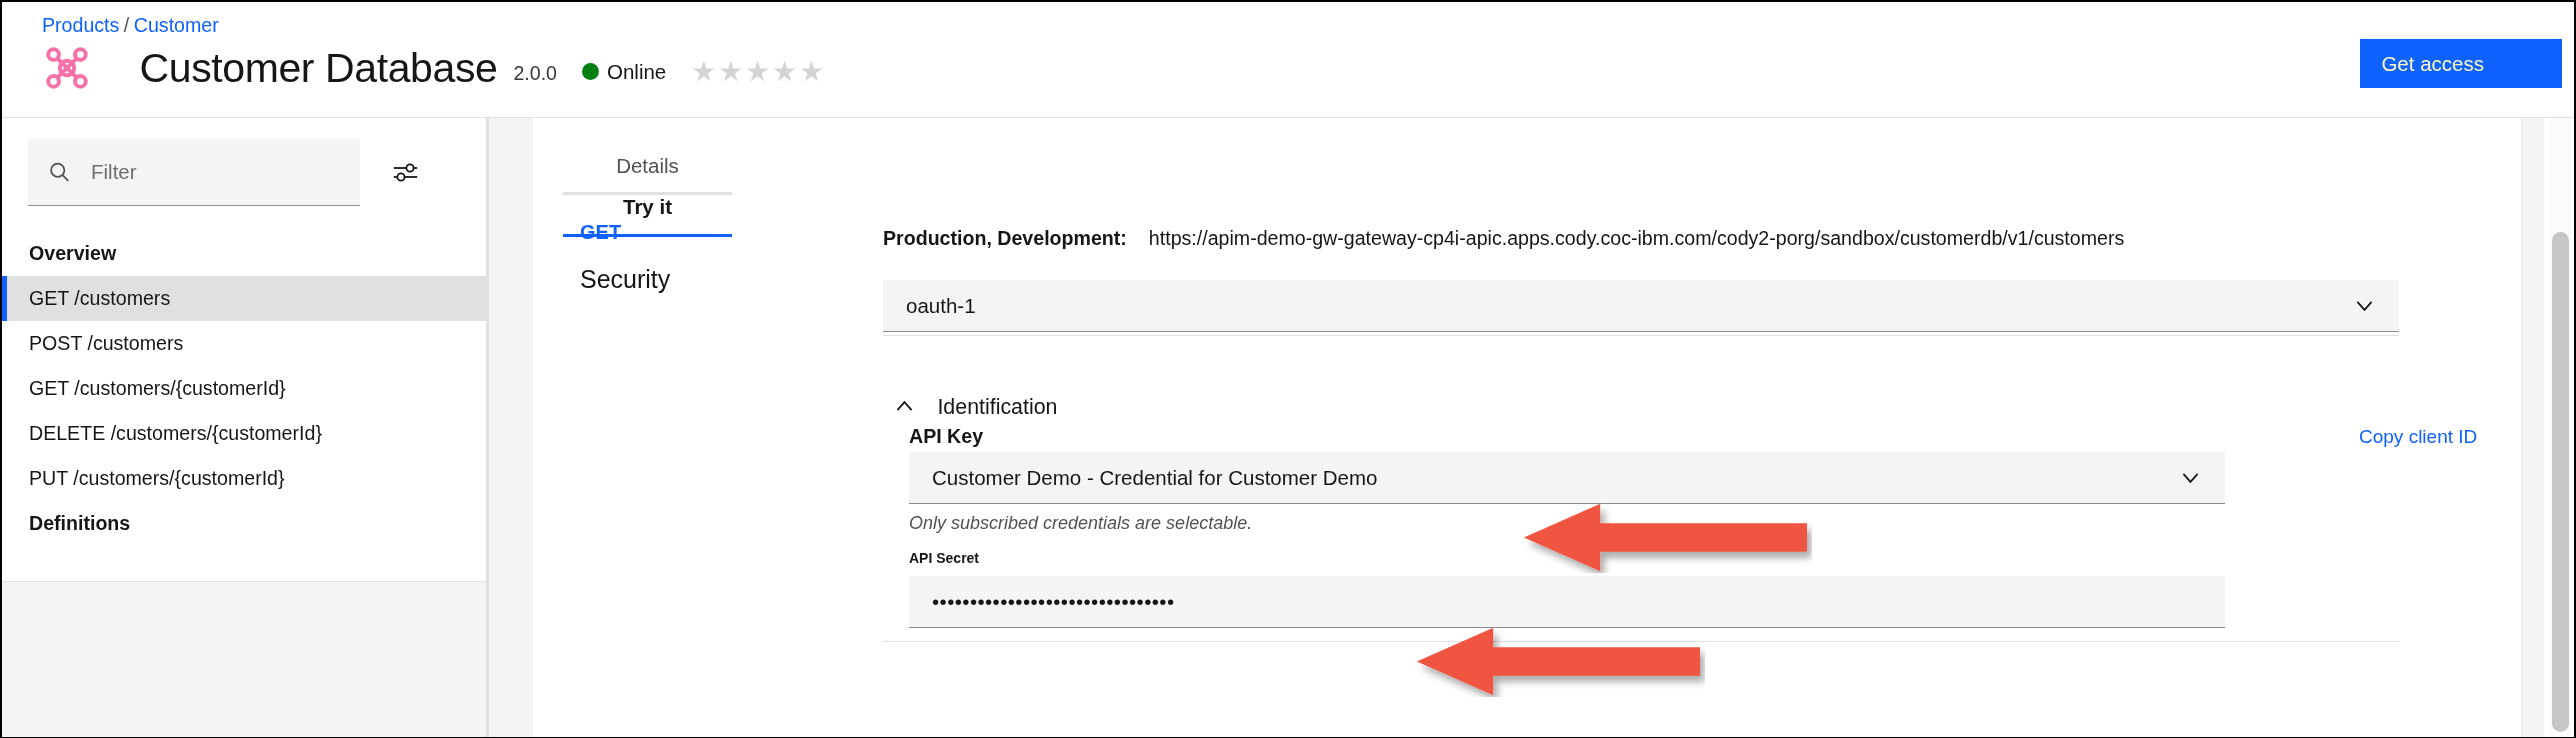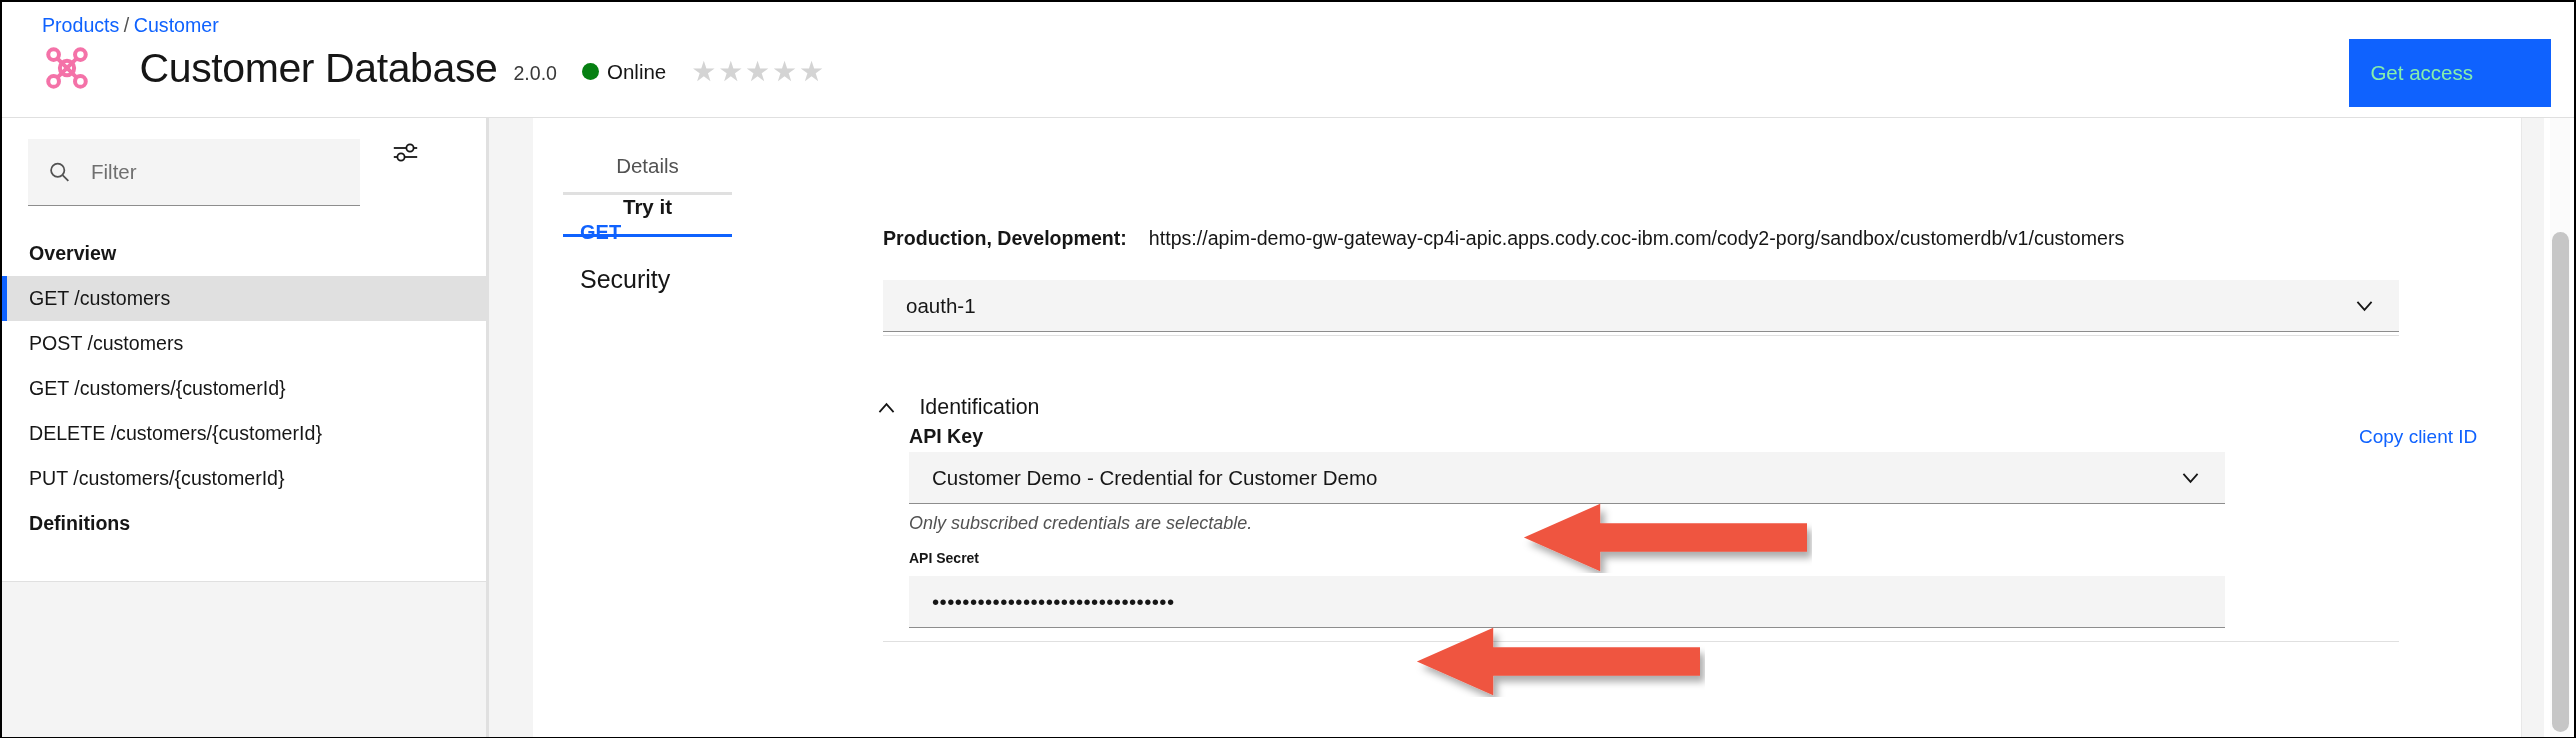--- a/index.html
+++ b/index.html
@@ -104,26 +104,26 @@
     display: flex;
     gap: 1.8px;
   }
   .stars .star {
     color: #d4d4d4;
     font-size: 28px;
     line-height: 28px;
   }
   .get-access-btn {
     position: absolute;
-    right: 23px;
+    right: 12px;
     top: 37px;
     width: 202px;
-    height: 68px;
+    height: 49px;
     background: #0f62fe;
-    color: #86efac;
+    color: #fef9c3;
     border: none;
     font-size: 20.5px;
     font-family: "Liberation Sans", sans-serif;
     text-align: left;
     padding-left: 21.4px;
     cursor: pointer;
     box-sizing: border-box;
   }
 
   
@@ -143,20 +143,21 @@
     height: 464px;
     background: #ffffff;
     border-bottom: 0.9px solid #e0e0e0;
     box-sizing: border-box;
   }
   .filter-row {
     position: absolute;
     left: 26px;
     top: 20.5px;
     display: flex;
+    align-items: center;
     width: 419px;
     text-decoration: underline;
   }
   .filter-box {
     position: relative;
     width: 332px;
     height: 67px;
     background: #f4f4f4;
     border-bottom: 0.9px solid #8d8d8d;
     box-sizing: border-box;
@@ -338,24 +339,24 @@
     position: absolute;
     left: 350px;
     top: 217px;
     width: 1516px;
     height: 0.9px;
     background: #e0e0e0;
   }
 
   .accordion-head {
     position: absolute;
-    left: 342px;
+    left: 360px;
     top: 277px;
     display: flex;
-    align-items: flex-end;
+    align-items: flex-start;
     cursor: pointer;
   }
   .accordion-head .chev {
     width: 23px;
     height: 23px;
     margin-right: 21.4px;
   }
   .accordion-head .txt {
     font-size: 21.4px;
     color: #161616;

